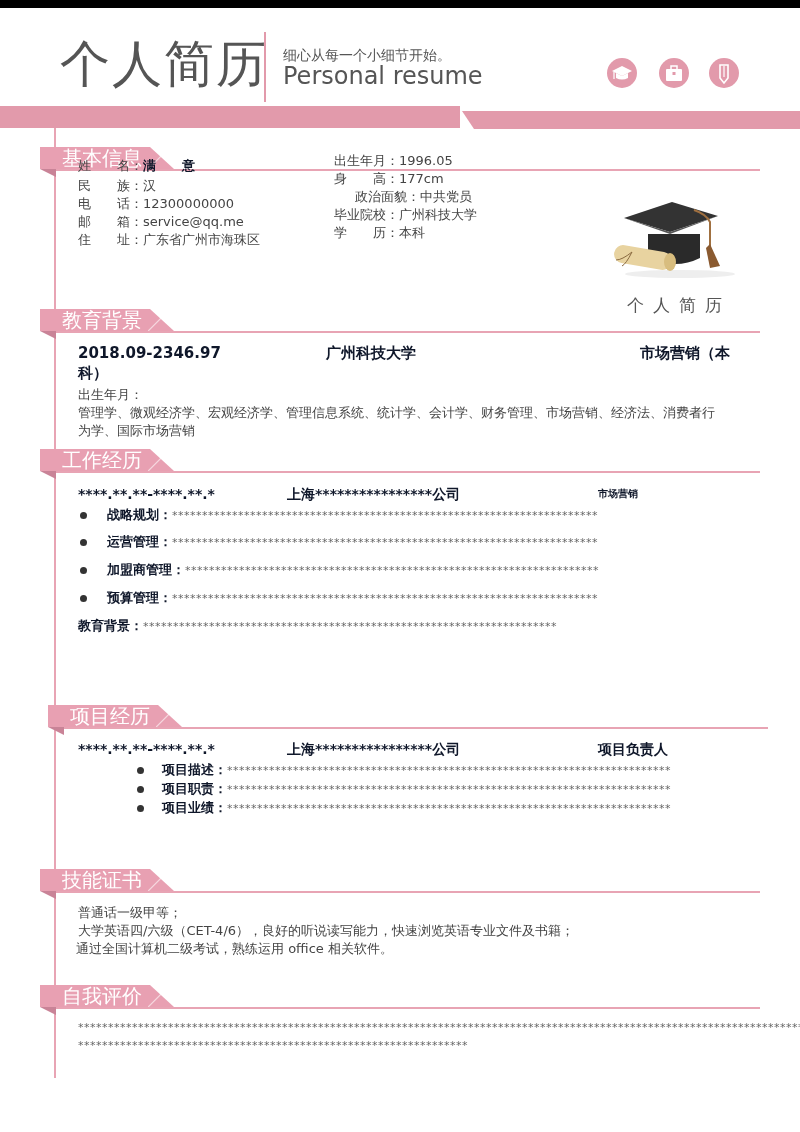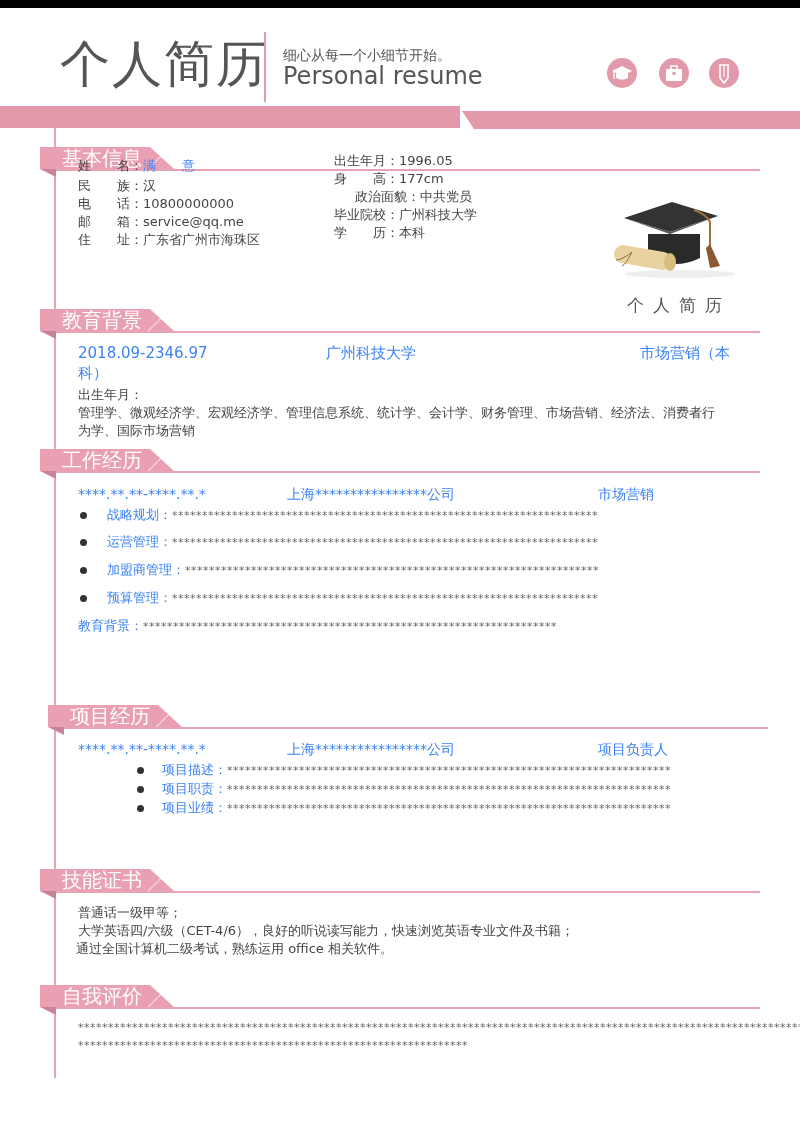--- a/index.html
+++ b/index.html
@@ -13,21 +13,21 @@
   .band-l{position:absolute;left:0;top:106px;width:460px;height:22px;background:#e29aab;}
   .band-r{position:absolute;left:462px;top:111px;width:338px;height:18px;background:#e29aab;clip-path:polygon(0 0,100% 0,100% 100%,12px 100%);}
   .vline{position:absolute;left:54px;top:128px;width:2px;height:950px;background:#e8a4b4;}
   .sec{position:absolute;left:40px;height:24px;width:720px;}
   .sec .tab{position:absolute;left:0;top:0;width:134px;height:22px;background:#e8a0b2;clip-path:polygon(0 0,110px 0,134px 22px,0 22px);}
   .sec .tab-fold{position:absolute;left:0;top:22px;width:16px;height:8px;background:#c98397;clip-path:polygon(0 0,16px 0,16px 8px);}
   .sec .stripe{position:absolute;left:108px;top:0;width:24px;height:22px;background:linear-gradient(135deg,transparent 45%,rgba(255,255,255,.6) 48%,transparent 52%);}
   .sec .label{position:absolute;left:22px;top:1px;font-size:20px;color:#fff;line-height:20px;}
   .sec .rule{position:absolute;left:16px;top:22px;width:704px;height:1.5px;background:#e8a4b4;}
   .txt{position:absolute;font-size:13px;color:#444;white-space:nowrap;line-height:18px;}
-  .b{font-weight:normal;color:#3b82f6;}
+  .b{font-weight:bold;color:#0f172a;}
   .stars{color:#666;font-size:11px;letter-spacing:0.5px;}
   .dot{display:inline-block;width:7px;height:7px;border-radius:50%;background:#333;vertical-align:middle;}
   .cap-title{position:absolute;left:627px;top:294px;font-size:17px;color:#555;letter-spacing:9px;}
 </style>
 </head>
 <body>
 
 <div class="topbar"></div>
 
 <div class="title-cn">个人简历</div>
@@ -62,21 +62,21 @@
 
 <div class="sec" style="top:147px;">
   <div class="rule"></div>
   <div class="tab"></div>
   <div class="stripe"></div>
   <div class="tab-fold"></div>
   <div class="label">基本信息</div>
 </div>
 <div class="txt" style="left:78px;top:157px;"><span>姓　　名：</span><span class="b">满　　意</span></div>
 <div class="txt" style="left:78px;top:177px;"><span>民　　族：</span><span>汉</span></div>
-<div class="txt" style="left:78px;top:195px;"><span>电　　话：</span><span>10800000000</span></div>
+<div class="txt" style="left:78px;top:195px;"><span>电　　话：</span><span>12300000000</span></div>
 <div class="txt" style="left:78px;top:213px;"><span>邮　　箱：</span><span>service@qq.me</span></div>
 <div class="txt" style="left:78px;top:231px;"><span>住　　址：</span><span>广东省广州市海珠区</span></div>
 
 <div class="txt" style="left:334px;top:152px;"><span>出生年月：</span><span>1996.05</span></div>
 <div class="txt" style="left:334px;top:170px;"><span>身　　高：</span><span>177cm</span></div>
 <div class="txt" style="left:334px;top:188px;margin-left:21px;"><span>政治面貌：</span><span>中共党员</span></div>
 <div class="txt" style="left:334px;top:206px;"><span>毕业院校：</span><span>广州科技大学</span></div>
 <div class="txt" style="left:334px;top:224px;"><span>学　　历：</span><span>本科</span></div>
 
 <div style="position:absolute;left:610px;top:196px;width:130px;height:84px;">
@@ -111,21 +111,21 @@
 
 <div class="sec" style="top:449px;">
   <div class="rule"></div>
   <div class="tab"></div>
   <div class="stripe"></div>
   <div class="tab-fold"></div>
   <div class="label">工作经历</div>
 </div>
 <div class="txt b" style="left:78px;top:485px;font-size:14px;">****.**.**-****.**.*</div>
 <div class="txt b" style="left:287px;top:485px;font-size:14px;">上海****************公司</div>
-<div class="txt b" style="left:598px;top:485px;font-size:14px;">市场营销</div>
+<div class="txt b" style="left:598px;top:485px;font-size:10px;">市场营销</div>
 <div class="txt" style="left:80px;top:506px;"><span class="dot"></span><span class="b" style="margin-left:20px;">战略规划：</span><span class="stars">***********************************************************************</span></div>
 <div class="txt" style="left:80px;top:533px;"><span class="dot"></span><span class="b" style="margin-left:20px;">运营管理：</span><span class="stars">***********************************************************************</span></div>
 <div class="txt" style="left:80px;top:561px;"><span class="dot"></span><span class="b" style="margin-left:20px;">加盟商管理：</span><span class="stars">*********************************************************************</span></div>
 <div class="txt" style="left:80px;top:589px;"><span class="dot"></span><span class="b" style="margin-left:20px;">预算管理：</span><span class="stars">***********************************************************************</span></div>
 <div class="txt" style="left:78px;top:617px;"><span class="b">教育背景：</span><span class="stars">*********************************************************************</span></div>
 
 <div class="sec" style="top:705px;margin-left:8px;">
   <div class="rule"></div>
   <div class="tab"></div>
   <div class="stripe"></div>

